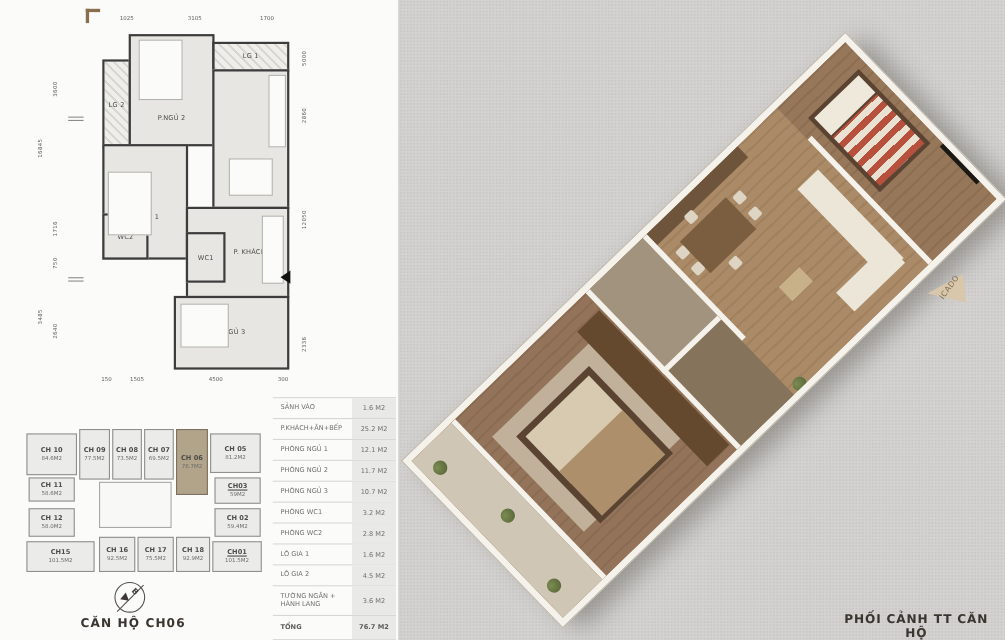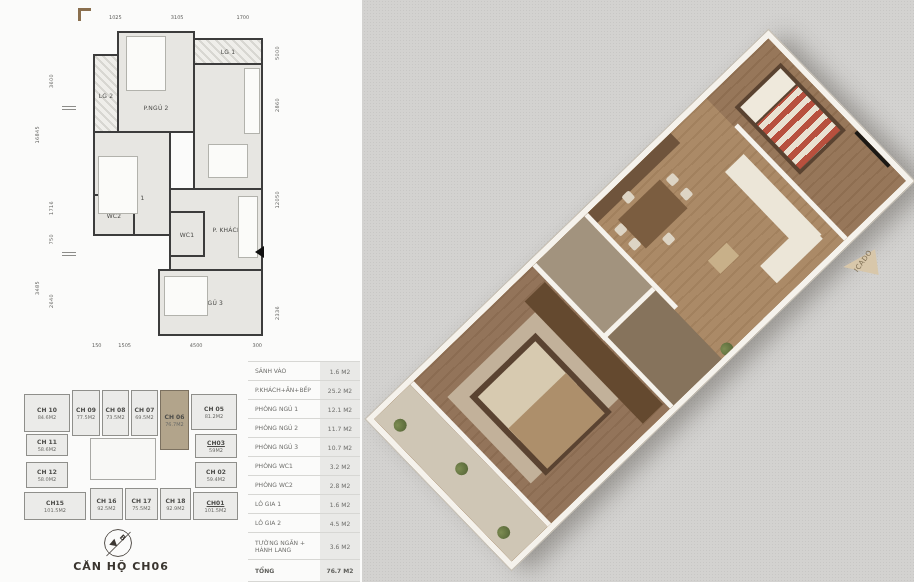--- a/index.html
+++ b/index.html
@@ -333,13 +333,14 @@
     <div class="wallv" style="left:50px; height:210px;"></div>
     <div class="wallv" style="left:220px; height:210px;"></div>
     <div class="wallv" style="left:292px; height:130px;"></div>
     <div class="wallv" style="left:462px; top:40px; height:170px;"></div>
   </div>
 
   <div class="wm">
     <div class="tri"></div>
     <span class="wtext">ICADO</span>
   </div>
+  <div class="r-caption">PHỐI CẢNH TT CĂN HỘ</div>
 </div>
 
 </body></html>

